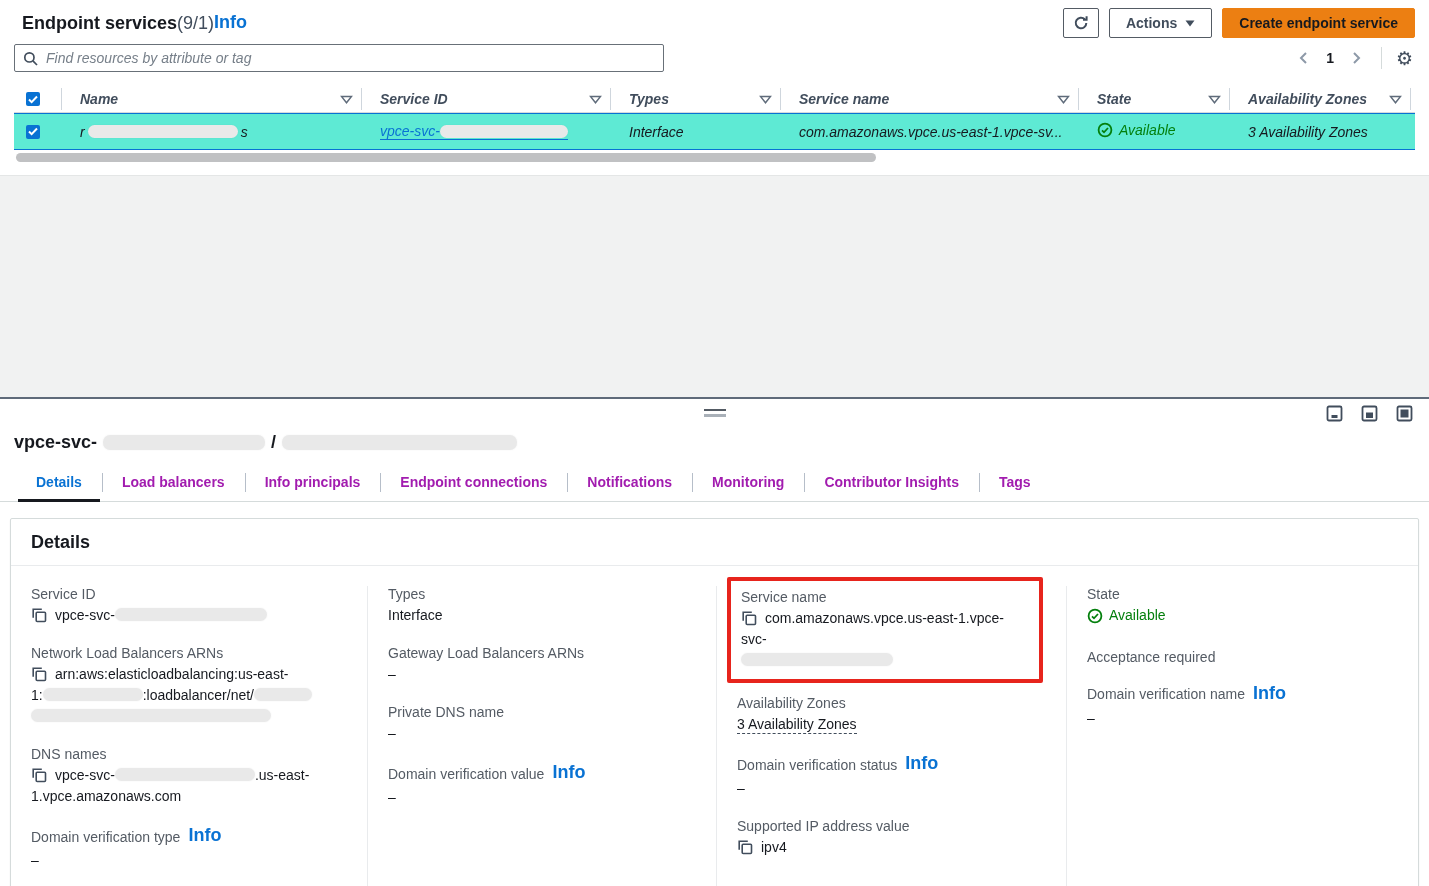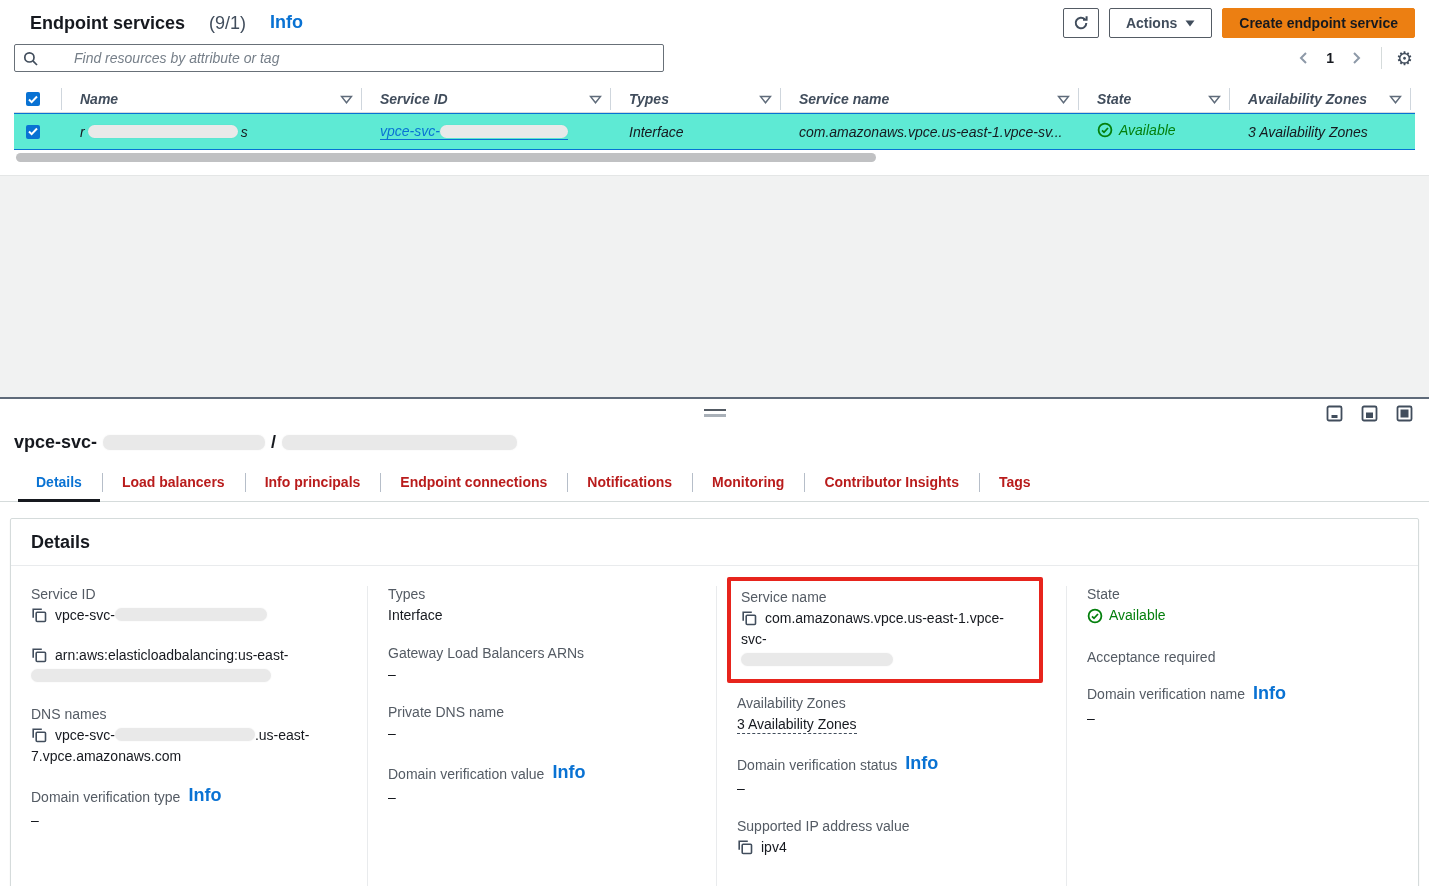--- a/index.html
+++ b/index.html
@@ -7,34 +7,34 @@
   body {
     width:1429px; height:886px; overflow:hidden; background:#fff;
     font-family:"Liberation Sans","DejaVu Sans",sans-serif;
     font-size:14px; color:#16191f; -webkit-font-smoothing:antialiased;
   }
   svg { display:block; }
 
   
   .top { background:#fff; padding:0 14px 13px; border-bottom:1px solid #e4e6e6; }
   .header-row { display:flex; justify-content:space-between; align-items:center; padding-top:8px; height:38px; }
-  .page-title { font-size:18px; font-weight:700; display:flex; align-items:flex-start; gap:24px; margin:16px; }
+  .page-title { font-size:18px; font-weight:700; display:flex; align-items:flex-start; gap:0; margin:8px; }
   .page-title .count { font-weight:400; color:#414d5c; }
   .info-link { font-size:18px; font-weight:700; color:#0972d3; cursor:pointer; position:relative; top:-1px; }
   .hdr-actions { display:flex; gap:10px; align-items:center; }
   .btn { height:30px; display:inline-flex; align-items:center; gap:8px; padding:0 16px;
          background:#fff; border:1px solid #545b64; border-radius:2px;
          font-weight:700; font-size:14px; color:#414d5c; cursor:pointer; }
   .btn-icon { padding:0 9px; }
   .btn-primary { background:#ec7f12; border-color:#ec7f12; color:#16191f; }
 
   .toolbar-row { display:flex; justify-content:space-between; align-items:center; margin-top:6px; }
   .search-box { width:650px; height:28px; border:1px solid #687078; border-radius:2px;
                 display:flex; align-items:center; padding:0 8px; gap:6px; background:#fff; }
-  .search-box input { border:none; outline:none; flex:1; font-size:14px; font-family:inherit; background:transparent; color:#16191f;margin-left:28px; }
+  .search-box input { border:none; outline:none; flex:1; font-size:14px; font-family:inherit; background:transparent; color:#16191f; }
   .search-box input::placeholder { font-style:italic; color:#767f89; }
   .pagination { display:flex; align-items:center; gap:4px; }
   .pg-btn { background:none; border:none; padding:4px 8px; cursor:pointer; }
   .pg-num { font-weight:700; font-size:14px; color:#16191f; padding:0 6px; background:none; border:none; cursor:pointer; }
   .pg-divider { width:1px; height:22px; background:#d5dbdb; margin:0 8px; }
   .gear { background:none; border:none; font-size:19px; color:#414d5c; cursor:pointer; padding:0 2px; line-height:1; }
 
   
   .tbl { margin-top:14px;font-style:italic; }
   .thead, .trow { display:grid; grid-template-columns:48px 300px 249px 170px 298px 151px 181px minmax(30px,1fr); align-items:center; }
@@ -66,21 +66,21 @@
   .controls { height:27px; position:relative; }
   .drag-handle { position:absolute; left:50%; top:10px; transform:translateX(-50%); width:22px; cursor:row-resize; }
   .drag-handle .b1 { height:2px; background:#545b64; margin-bottom:3px; }
   .drag-handle .b2 { height:3px; background:#a9b0b8; }
   .panel-icons { position:absolute; right:16px; top:6px; display:flex; gap:18px; }
   .panel-icons span { cursor:pointer; }
 
   .panel-title { margin:6px 14px 0; font-size:18px; font-weight:700; display:flex; align-items:center; gap:6px; }
 
   .tabs { display:flex; margin-top:13px; border-bottom:1px solid #d5dbdb; padding-left:16px; }
-  .tab { position:relative; font-weight:700; font-size:14px; color:#b91c1c; padding:8px 20px 11px; cursor:pointer; white-space:nowrap; }
+  .tab { position:relative; font-weight:700; font-size:14px; color:#a21caf; padding:8px 20px 11px; cursor:pointer; white-space:nowrap; }
   .tab + .tab::before { content:""; position:absolute; left:0; top:7px; width:1px; height:19px; background:#b6bec9; }
   .tab.active { color:#0972d3; }
   .tab.active::after { content:""; position:absolute; left:2px; right:2px; bottom:-1px; height:3px; background:#16191f; }
 
   
   .card { margin:16px 10px 5px; background:#fff; border:1px solid #d5dbdb; border-radius:2px;
           box-shadow:0 1px 1px 0 rgba(0,28,36,.18); }
   .card-h { font-size:18px; font-weight:700; padding:13px 20px 12px; border-bottom:1px solid #e9ebed; }
   .card-b { display:grid; grid-template-columns:356px 349px 350px 1fr; padding:20px 0 4px; }
   .col { padding:0 16px 0 20px; min-height:300px; }
@@ -314,41 +314,45 @@
             <span class="vline">
               <span class="copy-ic"><svg width="16" height="16" viewBox="0 0 16 16">
                     <rect x="5.2" y="5.2" width="9.3" height="9.3" rx="1" fill="none" stroke="#414d5c" stroke-width="1.6"></rect>
                     <path d="M10.8 2.2H2.2v8.6" fill="none" stroke="#414d5c" stroke-width="1.6"></path>
                   </svg></span><span>vpce-svc-</span><span class="pill" style="width:152px;"></span>
             </span>
           </div>
         </div>
 
         <div class="field">
+          <div class="flabel">Network Load Balancers ARNs</div>
           <div class="fvalue">
             <span class="vline">
               <span class="copy-ic"><svg width="16" height="16" viewBox="0 0 16 16">
                     <rect x="5.2" y="5.2" width="9.3" height="9.3" rx="1" fill="none" stroke="#414d5c" stroke-width="1.6"></rect>
                     <path d="M10.8 2.2H2.2v8.6" fill="none" stroke="#414d5c" stroke-width="1.6"></path>
                   </svg></span><span>arn:aws:elasticloadbalancing:us-east-</span>
+            </span>
+            <span class="vline">
+              <span>1:</span><span class="pill" style="width:100px;"></span><span>:loadbalancer/net/</span><span class="pill" style="width:58px;"></span>
             </span>
             <span class="vline"><span class="pill" style="width:240px;"></span></span>
           </div>
         </div>
 
         <div class="field">
           <div class="flabel">DNS names</div>
           <div class="fvalue">
             <span class="vline">
               <span class="copy-ic"><svg width="16" height="16" viewBox="0 0 16 16">
                     <rect x="5.2" y="5.2" width="9.3" height="9.3" rx="1" fill="none" stroke="#414d5c" stroke-width="1.6"></rect>
                     <path d="M10.8 2.2H2.2v8.6" fill="none" stroke="#414d5c" stroke-width="1.6"></path>
                   </svg></span><span>vpce-svc-</span><span class="pill" style="width:140px;"></span><span>.us-east-</span>
             </span>
-            <span class="vline">7.vpce.amazonaws.com</span>
+            <span class="vline">1.vpce.amazonaws.com</span>
           </div>
         </div>
 
         <div class="field">
           <div class="flabel">
             <span>Domain verification type</span>
             <span class="info-link">Info</span>
           </div>
           <div class="fvalue">–</div>
         </div>

